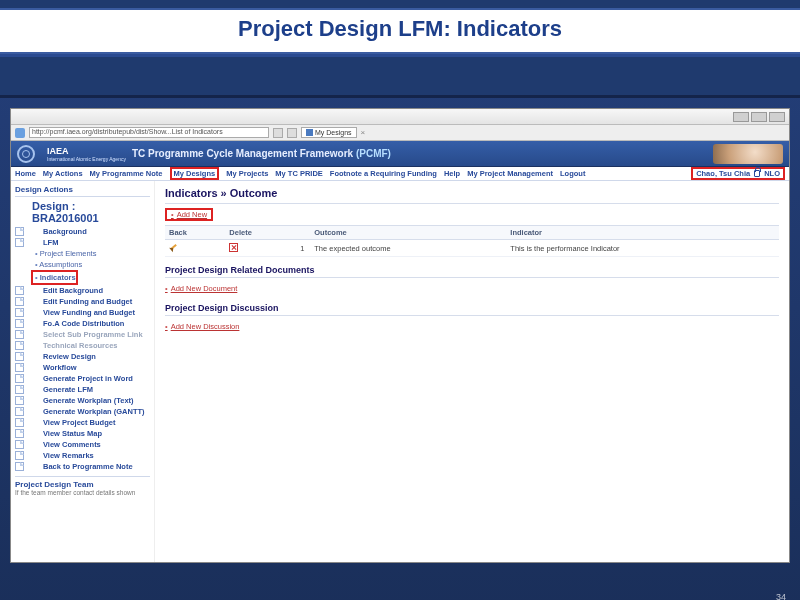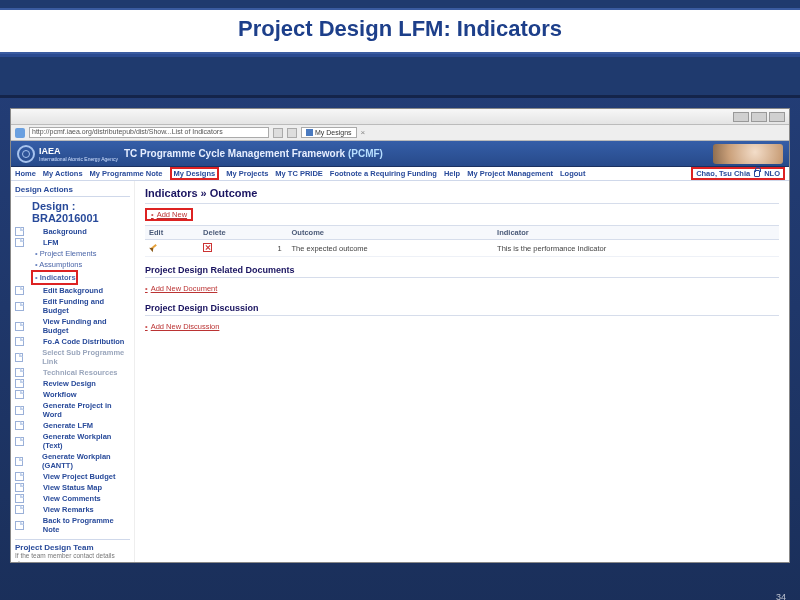--- a/index.html
+++ b/index.html
@@ -11,36 +11,36 @@
   .browser { margin:10px 10px 0 10px; background:#fff; border:1px solid #888; height:455px; font-size:8px; color:#333; display:flex; flex-direction:column; }
   .chrome-top { height:16px; background:linear-gradient(#f7f7f7,#e4e4e4); border-bottom:1px solid #bbb; display:flex; align-items:center; justify-content:flex-end; padding:0 4px; gap:2px;}
   .win-btns { display:flex; gap:2px; }
   .win-btns span { display:inline-block; width:16px; height:10px; background:#d0d0d0; border:1px solid #999; }
   .addr-bar { height:16px; background:#eee; border-bottom:1px solid #bbb; display:flex; align-items:center; padding:0 4px; gap:4px; }
   .addr-icon { width:10px; height:10px; background:#6aa0e0; border-radius:2px; }
   .addr-input { flex:0 0 240px; height:11px; background:#fff; border:1px solid #aaa; font-size:7px; padding:0 2px; color:#555; overflow:hidden; white-space:nowrap; }
   .addr-ctrl { width:10px; height:10px; background:#ddd; border:1px solid #aaa; }
   .tab-chip { display:flex; align-items:center; gap:2px; background:#fff; border:1px solid #aaa; padding:0 4px; height:11px; font-size:7px;}
   .app-header { height:26px; background:linear-gradient(#355ea8,#274a8a); color:#fff; display:flex; align-items:center; padding:0 6px; gap:6px; border-bottom:1px solid #1b3160;}
-  .iaea-logo { display:flex; align-items:center; gap:4px;justify-content:center; }
+  .iaea-logo { display:flex; align-items:center; gap:12px;justify-content:center; }
   .iaea-glyph { width:18px; height:18px; border:2px solid #a7c3ee; border-radius:50%; position:relative;}
   .iaea-glyph::after { content:""; position:absolute; inset:3px; border:1px solid #a7c3ee; border-radius:50%; }
   .iaea-text { font-size:9px; font-weight:bold; }
   .iaea-sub { font-size:5px; color:#cfe0ff; }
   .app-title { font-size:10px; color:#e6eeff; font-weight:bold; }
   .app-title .acr { color:#b7deff; }
   .hands { margin-left:auto; width:70px; height:20px; background:radial-gradient(circle at 60% 40%, #f3ddc9, #caa07a 60%, #8a6a4d 100%); border-radius:3px; }
   .nav-bar { height:14px; background:#fff; border-bottom:1px solid #cfd8ea; display:flex; align-items:center; padding:0 4px; gap:7px; color:#284a9a; font-size:7.5px; font-weight:bold;}
   .nav-item { cursor:pointer; white-space:nowrap; }
   .nav-red { border:2px solid #d22; padding:0 2px; margin:-2px 0;}
   .user-box { margin-left:auto; display:flex; align-items:center; gap:4px; border:2px solid #d22; padding:0 3px; color:#284a9a;justify-content:space-between;}
   .lock-ic { width:6px; height:7px; border:1px solid #284a9a; border-radius:1px; position:relative;}
   .lock-ic::before{content:"";position:absolute;top:-4px;left:0;width:4px;height:4px;border:1px solid #284a9a;border-bottom:none;border-radius:3px 3px 0 0;}
   .content { flex:1; display:flex; overflow:hidden; }
-  .sidebar { width:124px; background:#fff; border-right:1px solid #eee; padding:4px 4px 0 4px; font-size:7.5px; color:#284a9a;}
+  .sidebar { width:144px; background:#fff; border-right:1px solid #eee; padding:4px 4px 0 4px; font-size:7.5px; color:#284a9a;}
   .sidebar h3 { font-size:8px; color:#284a9a; border-bottom:1px solid #cfd8ea; padding-bottom:2px; margin-bottom:3px;}
   .design-id { font-weight:bold; font-size:11px; margin:2px 17px;}
   .sb-list { list-style:none; }
   .sb-item { display:flex; align-items:center; gap:19px; padding:1px 0; font-weight:bold; cursor:pointer;}
   .sb-item.light { color:#9aa6bc; font-weight:bold;}
   .sb-sub { list-style:none; margin-left:20px; color:#4a65a8; font-weight:normal;}
   .sb-sub li { padding:1px 0; cursor:pointer;}
   .sb-sub li::before { content:"• "; color:#6a84c0;}
   .sb-sub li.hl { border:2px solid #d22; margin-left:-4px; padding-left:2px; display:inline-block; font-weight:bold;}
   .sb-ic { width:9px; height:9px; background:#eef3fb; border:1px solid #94acd6; display:inline-block;}
@@ -229,21 +229,21 @@
 
       <section class="main">
 
         <h2 style="color:#1a1460;font-size:11px;">Indicators » Outcome</h2>
         <div class="hr"></div>
         <a class="add-new">Add New</a>
 
         <table class="grid">
           <thead>
               <tr>
-            <th>Edit</th>
+            <th>Back</th>
             <th>Delete</th>
             <th style="width:14px;"></th>
             <th>Outcome</th>
             <th>Indicator</th>
           </tr>
             </thead>
           <tbody>
             <tr>
               <td><span class="edit-ic"></span></td>
               <td><span class="del-ic"></span></td>

